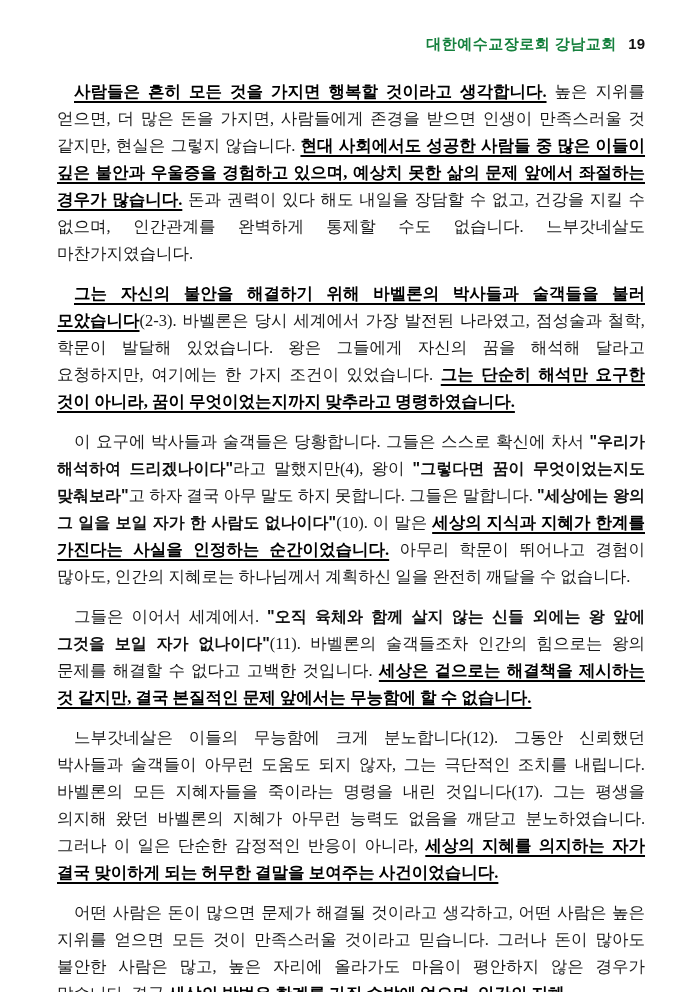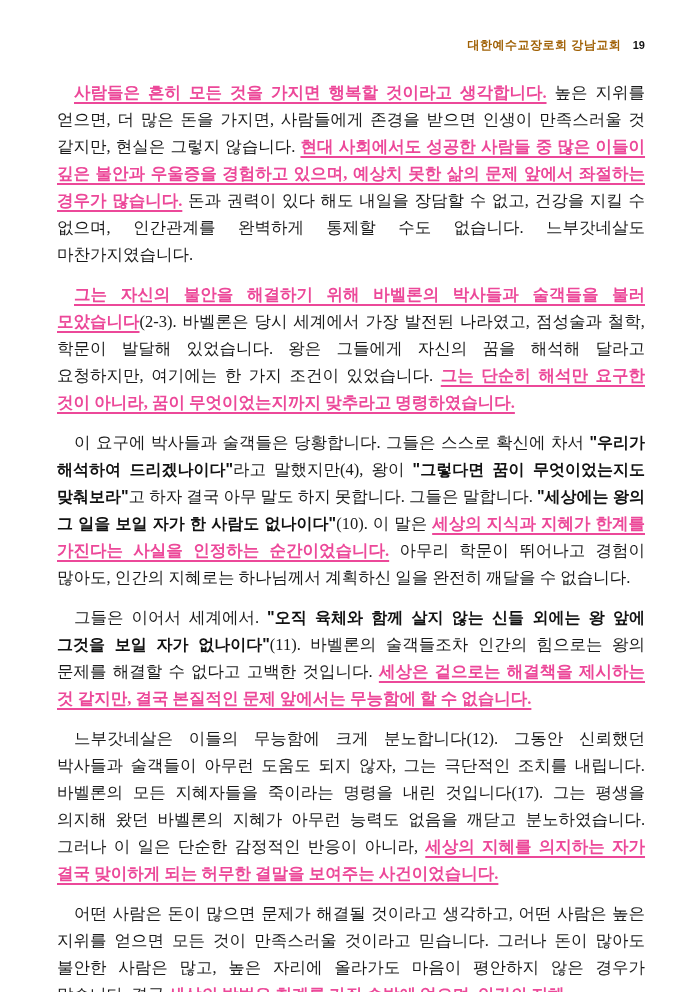--- a/index.html
+++ b/index.html
@@ -22,27 +22,27 @@
     background: #ffffff;
   }
   .page-header {
     text-align: right;
     margin: 0 0 24px 0;
     font-family: "Liberation Sans", "DejaVu Sans", sans-serif;
     line-height: 20px;
     white-space: nowrap;
   }
   .church-name {
-    font-size: 12px;
+    font-size: 15px;
     font-weight: 700;
     letter-spacing: 0.5px;
-    color: #a16207;
+    color: #15803d;
   }
   .page-number {
-    font-size: 11px;
+    font-size: 15px;
     font-weight: 700;
     margin-left: 7px;
     color: #111111;
   }
   .body-text p {
     margin: 0 0 13px 0;
     font-size: 16.5px;
     line-height: 27px;
     text-align: justify;
     text-indent: 17px;
@@ -60,21 +60,21 @@
     font-family: "Liberation Sans", "DejaVu Sans", sans-serif;
     font-size: 16px;
     color: #111111;
   }
   
   .run-bu {
     font-weight: 700;
     text-decoration: underline;
     text-decoration-thickness: 1.5px;
     text-underline-offset: 4px;
-    color: #ec4899;
+    color: #000000;
   }
 </style>
 </head>
 <body>
 
 <div class="page">
 
   <div class="page-header">
     <span class="church-name">대한예수교장로회 강남교회</span>
     <span class="page-number">19</span>

